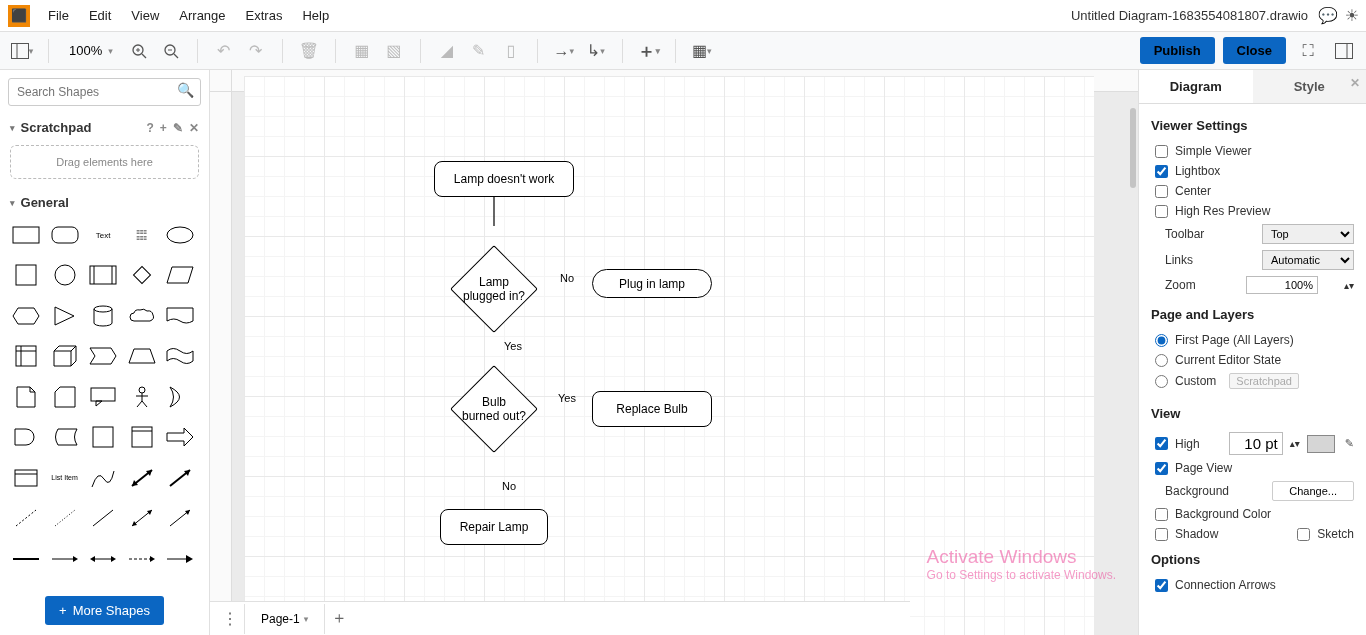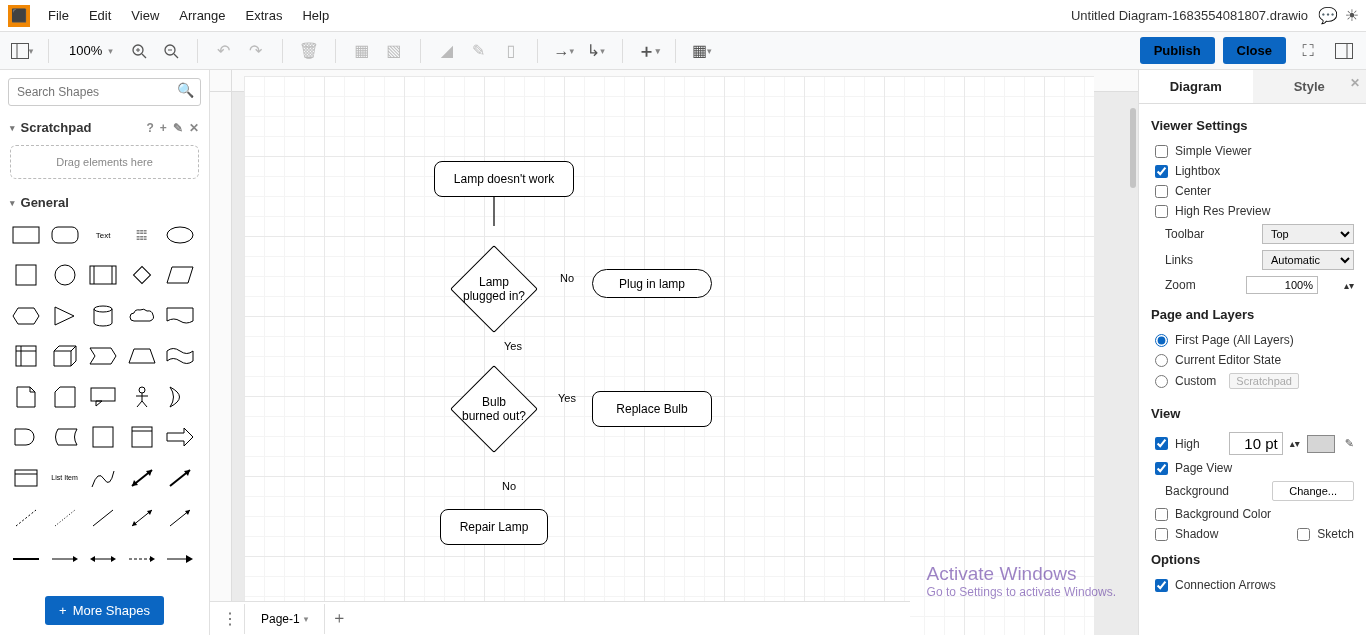--- a/index.html
+++ b/index.html
@@ -75,21 +75,21 @@
 .grid-color { width:28px; height:18px; border:1px solid #888; background:#d6d6d6; display:inline-block; cursor:pointer;}
 .pencil { font-size:11px; color:#555; margin-left:3px;}
 .num-input { width:54px; font-size:15px; padding:2px 4px; border:1px solid #bbb; text-align:right;}
 
 
 .footer { position:absolute; left:0; bottom:0; right:228px; height:34px; background:#fff; display:flex; align-items:center; border-top:1px solid #e0e0e0; padding-left:6px;}
 .foot-btn { width:28px; height:28px; display:flex; align-items:center; justify-content:center; color:#666; cursor:pointer;}
 .page-tab { padding:8px 16px; font-size:12px; border-right:1px solid #e0e0e0; border-left:1px solid #e0e0e0; background:#fff; cursor:pointer; display:flex; gap:4px; align-items:center;}
 
 
-.watermark { position:absolute; right:250px; bottom:36px; color:#4c1d95; opacity:.55; text-align:left; pointer-events:none;}
+.watermark { position:absolute; right:250px; bottom:53px; color:#ec4899; opacity:.55; text-align:left; pointer-events:none;}
 .watermark .t { font-size:19px; }
 .watermark .s { font-size:12px; }
 
 .scrollbar-stub { position:absolute; right:-6px; top:16px; width:6px; height:80px; background:#c4c4c4; border-radius:3px;}
 </style>
 </head>
 <body>
 
 <div class="menubar">
   <div class="logo">⬛</div>

